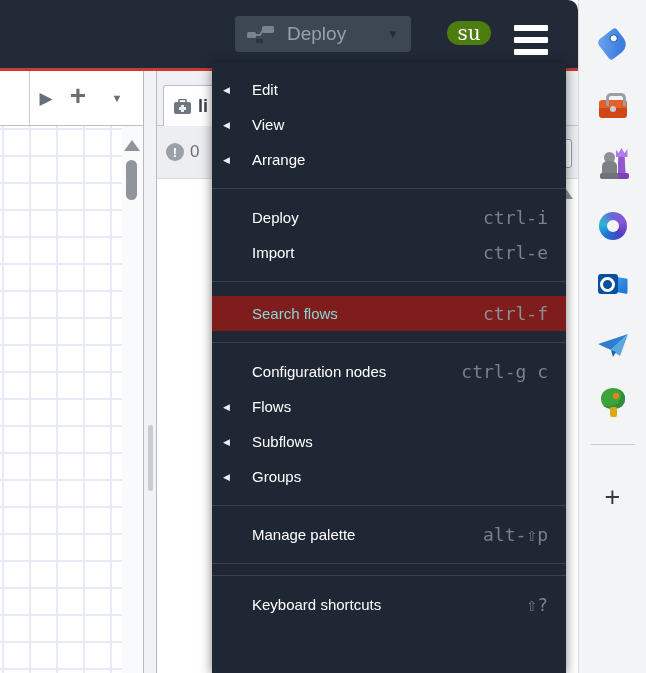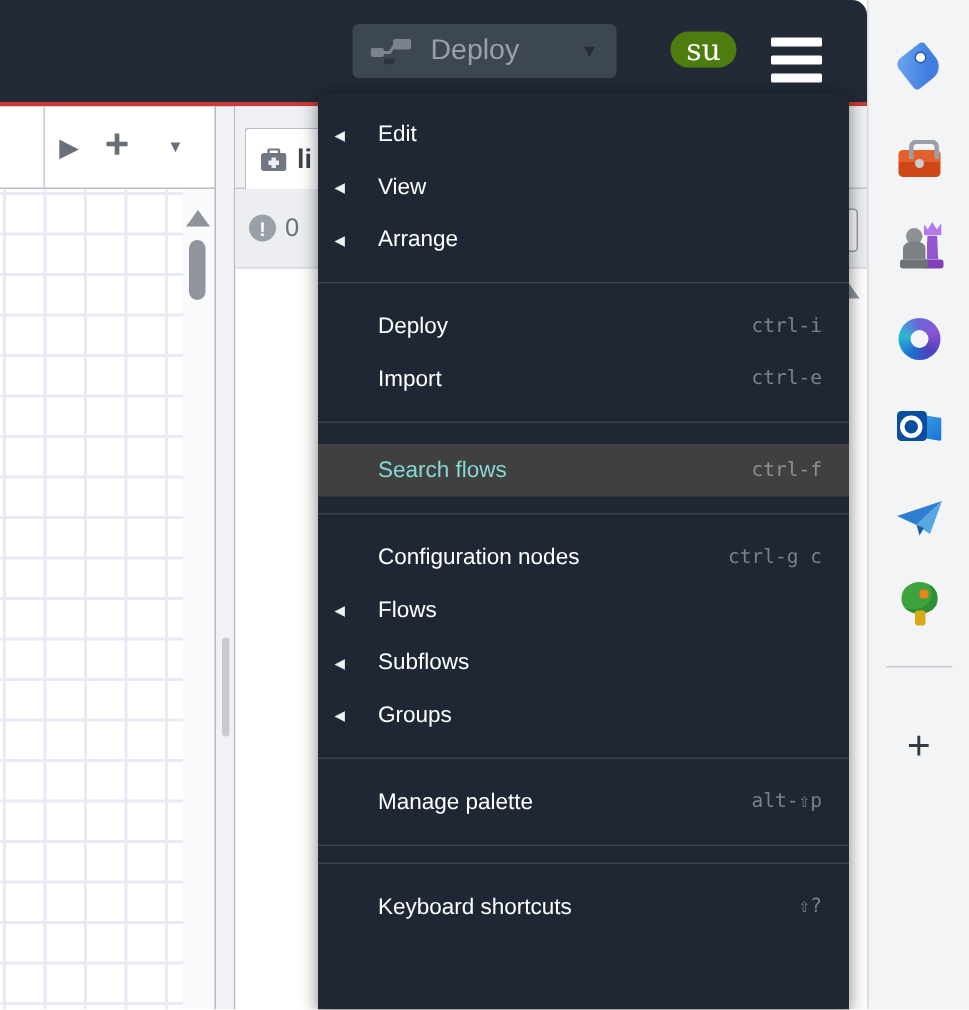--- a/index.html
+++ b/index.html
@@ -108,22 +108,22 @@
   #nr-scroll-up { position:absolute; right:5px; top:118px; width:0; height:0;
     border-left:7px solid transparent; border-right:7px solid transparent; border-bottom:10px solid #8f949c; cursor:pointer; }
 
   
   #menu { position:absolute; left:212px; top:62px; width:354px; height:611px; background:#1e2733;
     border-radius:6px 6px 0 0; box-shadow:0 2px 12px rgba(0,0,0,.5); padding-top:10px; z-index:10; }
   .menu-sep { height:1px; background:#3c434e; margin:11px 0; }
   .menu-item { height:35px; display:flex; align-items:center; position:relative;
     padding:0 18px 0 40px; color:#fff; font-size:15px; cursor:pointer; }
   .menu-item .arrow { position:absolute; left:11px; top:50%; transform:translateY(-50%); font-size:9px; color:#eef0f2; }
-  .menu-item .shortcut { margin-left:auto; font-family:"DejaVu Sans Mono", monospace; font-size:13px; color:#79818d; }
-  .menu-item.highlight { background:#404040;margin-top:14px; }
+  .menu-item .shortcut { margin-left:auto; font-family:"DejaVu Sans Mono", monospace; font-size:18px; color:#79818d; }
+  .menu-item.highlight { background:#7f1d1d;margin-top:14px; }
   .menu-item.highlight .mlabel { color:#86d8d4; }
   .menu-item.highlight .shortcut { color:#8a9096; }
 </style>
 </head>
 <body>
 
 <div id="app">
 
   <div id="header">
     <div id="deploy-btn">

